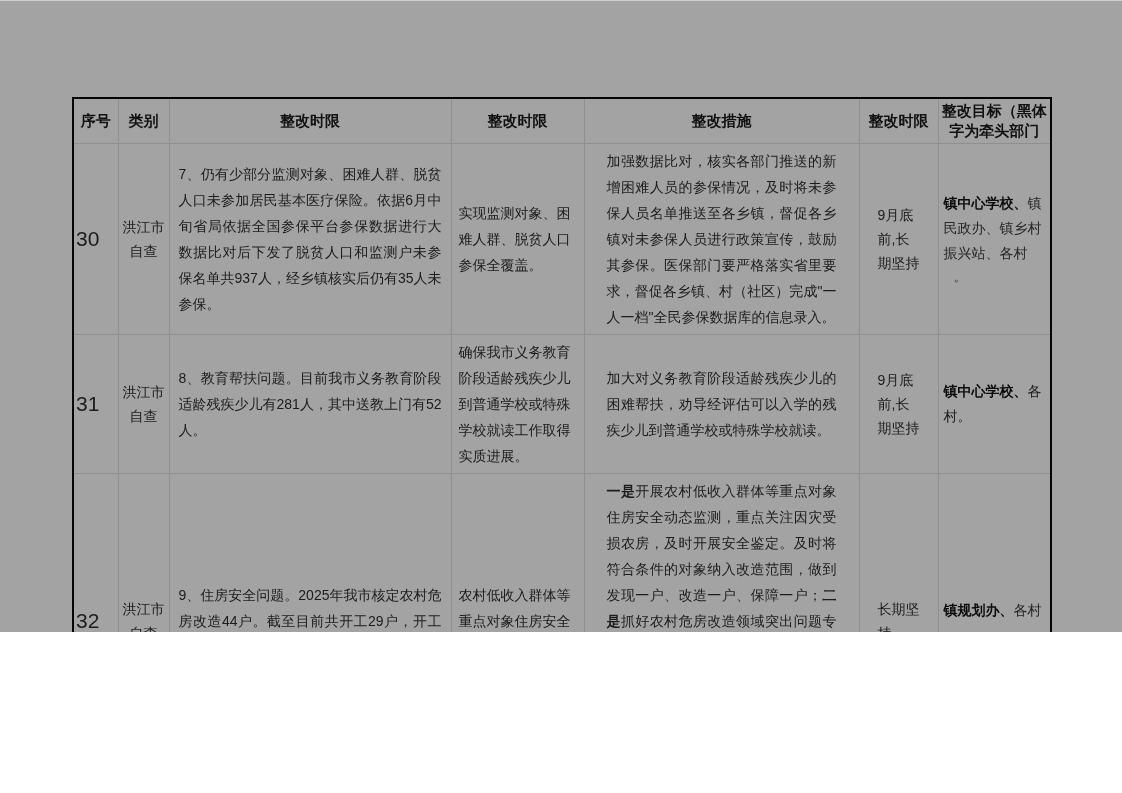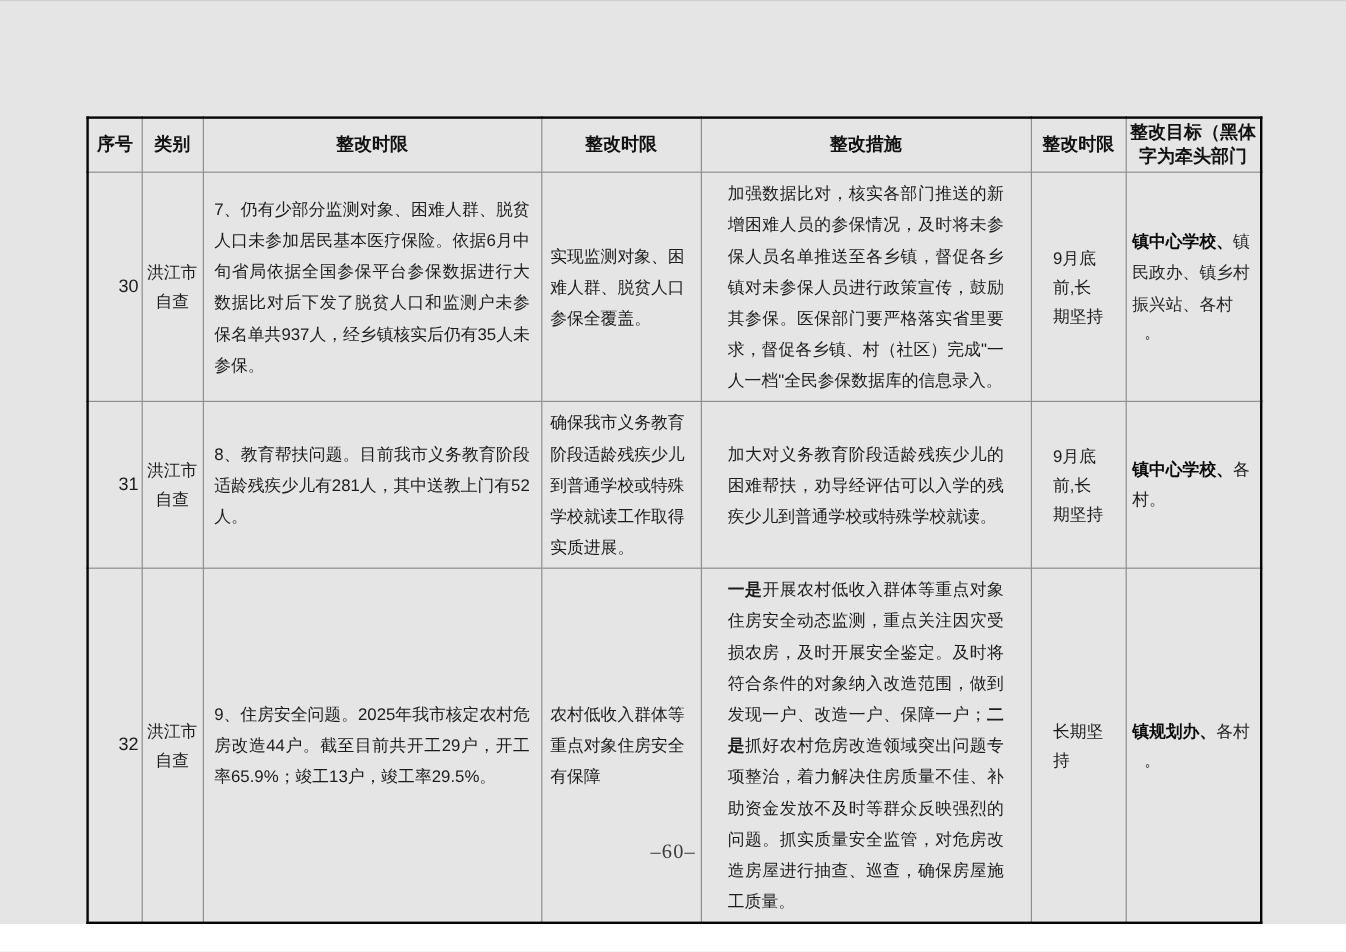--- a/index.html
+++ b/index.html
@@ -3,22 +3,22 @@
 <meta charset="utf-8">
 <style>
   html, body {
     margin: 0;
     padding: 0;
     background: #ffffff;
   }
   .page {
     position: relative;
     width: 1122px;
-    height: 770px;
-    background: #e5e5e5;
+    height: 632px;
+    background: #a3a3a3;
     font-family: "Liberation Sans", "DejaVu Sans", sans-serif;
     color: #1c1c1c;
     overflow: hidden;
   }
   .top-hairline {
     position: absolute;
     left: 0; top: 0;
     width: 100%;
     height: 1px;
     background: #cfcfcf;
@@ -50,22 +50,22 @@
     font-size: 14px;
     line-height: 26px;
   }
   .doc-table p { margin: 0; }
 
   tr.r30 { height: 160px; }
   tr.r31 { height: 132px; }
   tr.r32 { height: 218px; }
 
   td.c-no {
-    text-align: right;
-    font-size: 15px;
+    text-align: left;
+    font-size: 21px;
     padding: 2px;
   }
   td.c-cat {
     text-align: center;
     padding: 2px 2px;
     line-height: 24px;
   }
   td.c-problem { padding: 4px 9px; }
   td.c-problem p { text-align: justify; text-justify: inter-ideograph; }
   td.c-goal { padding: 4px 7px; line-height: 26px; }

